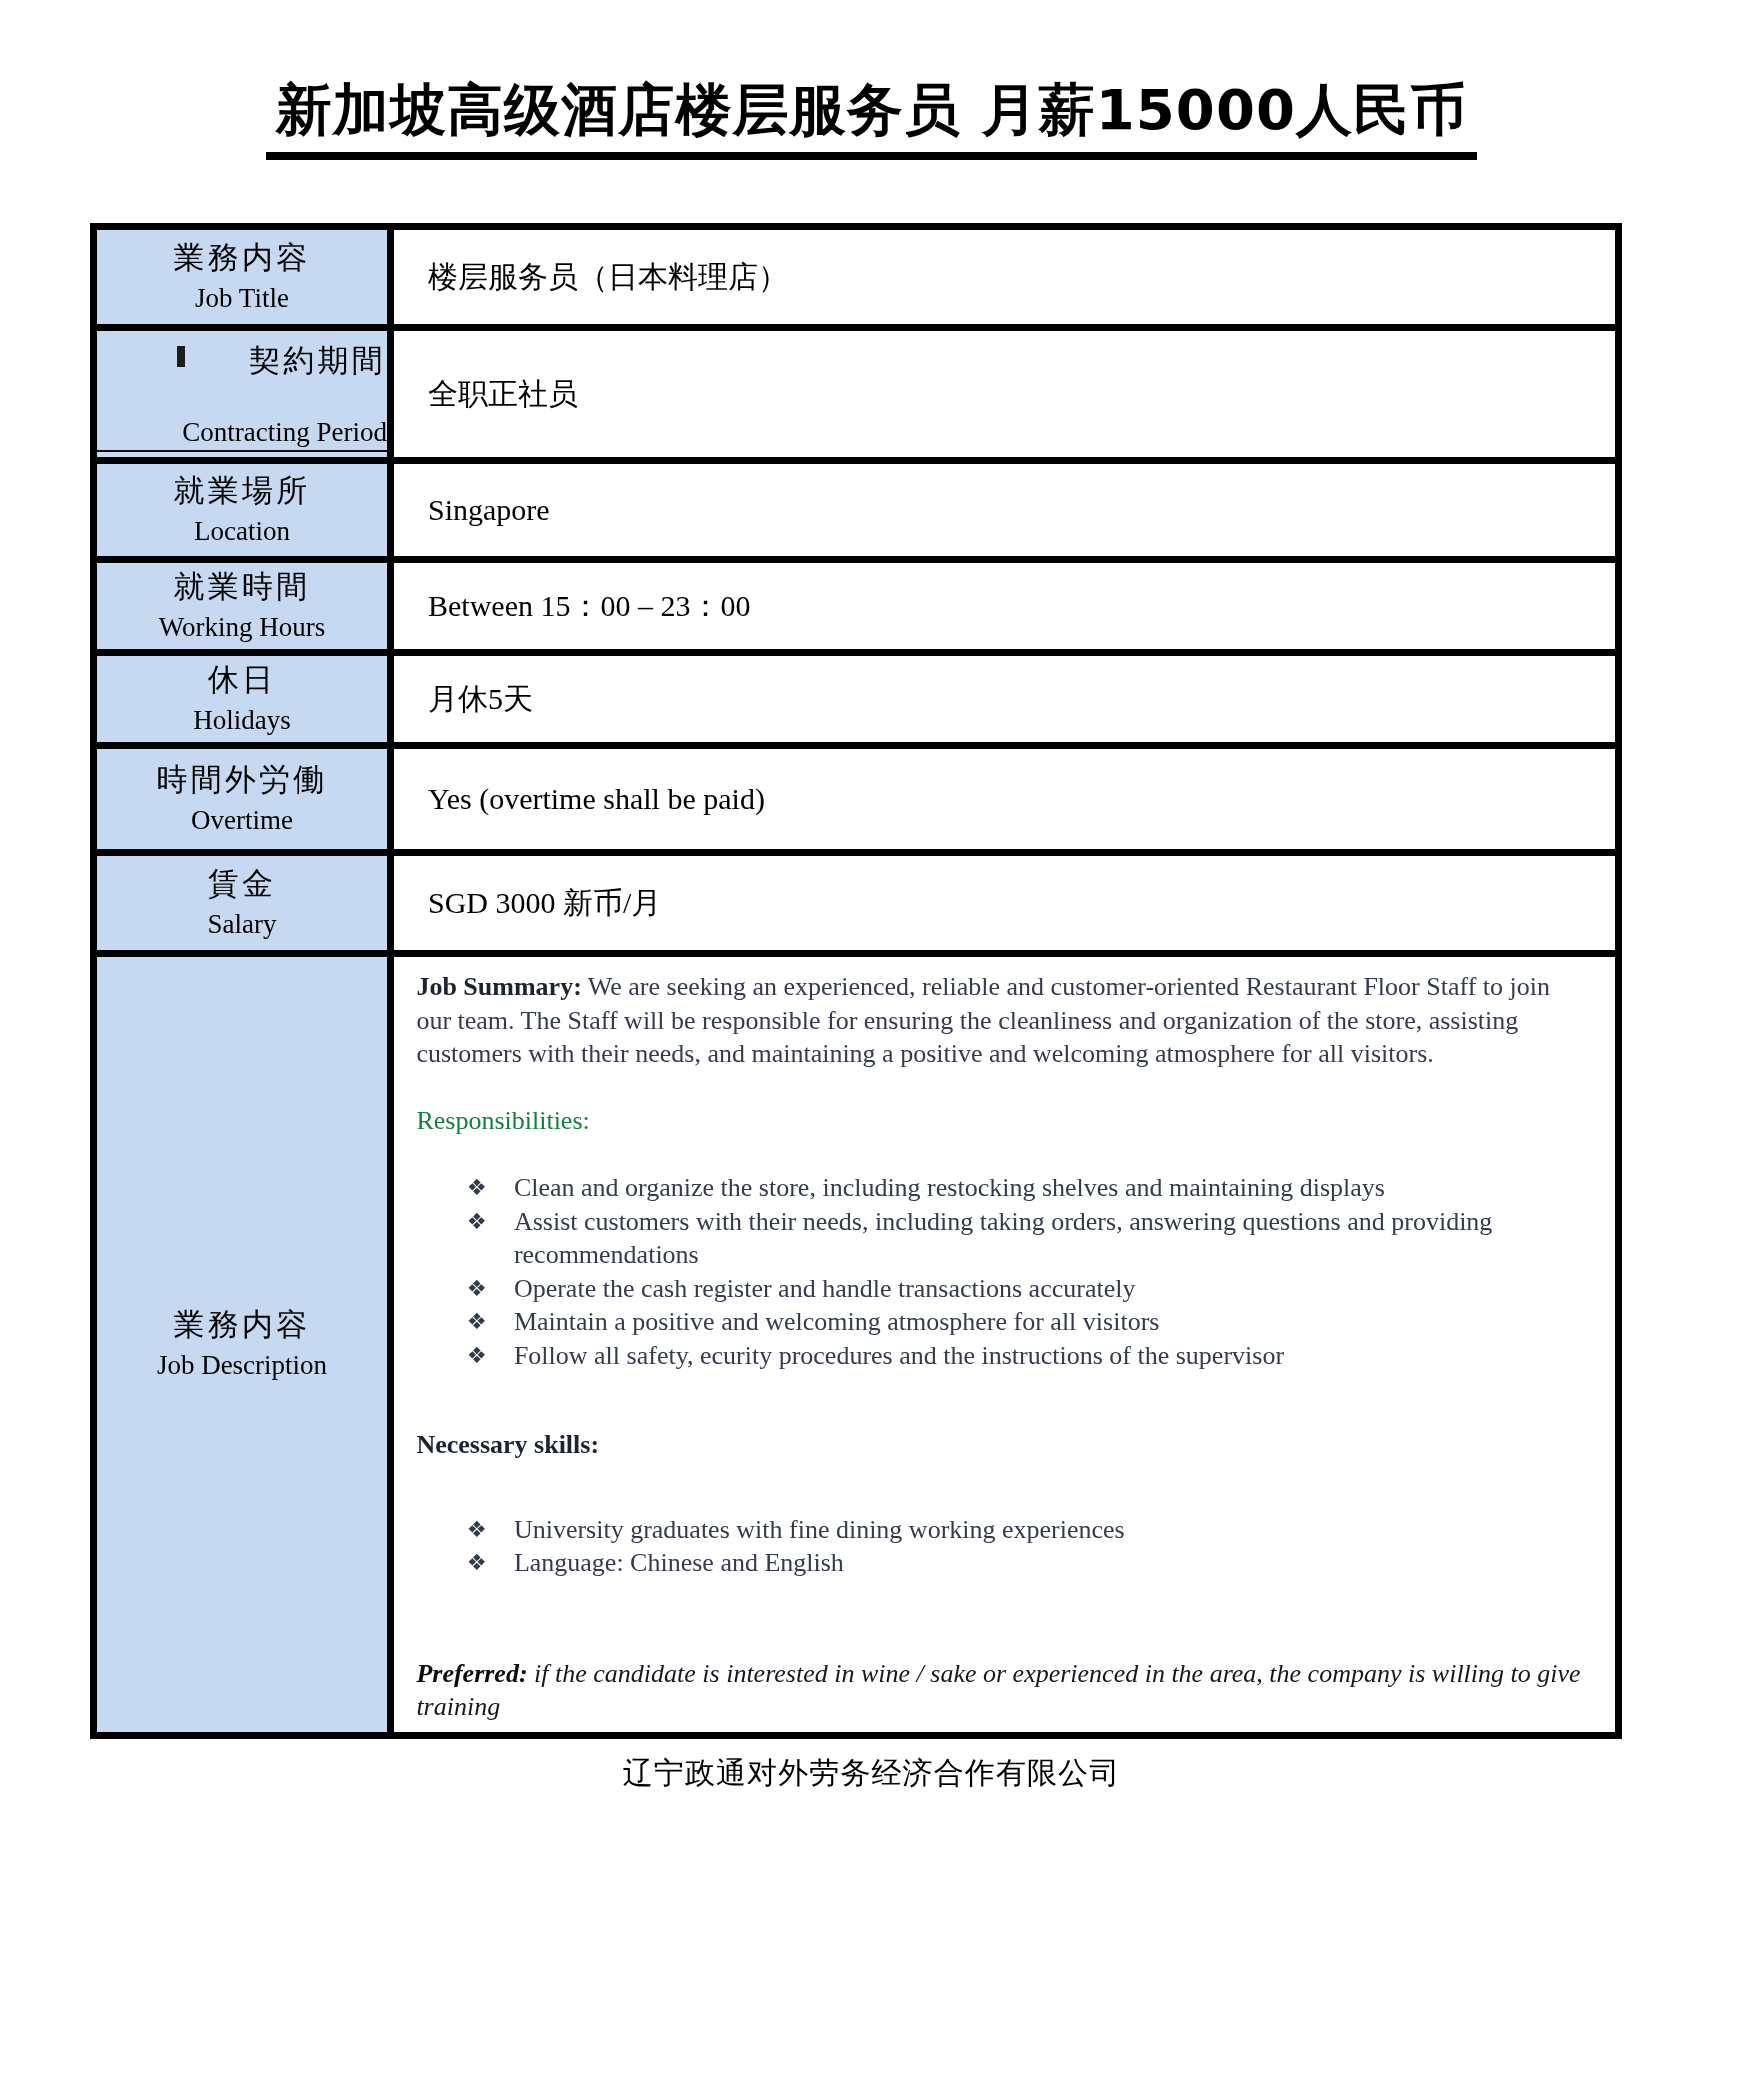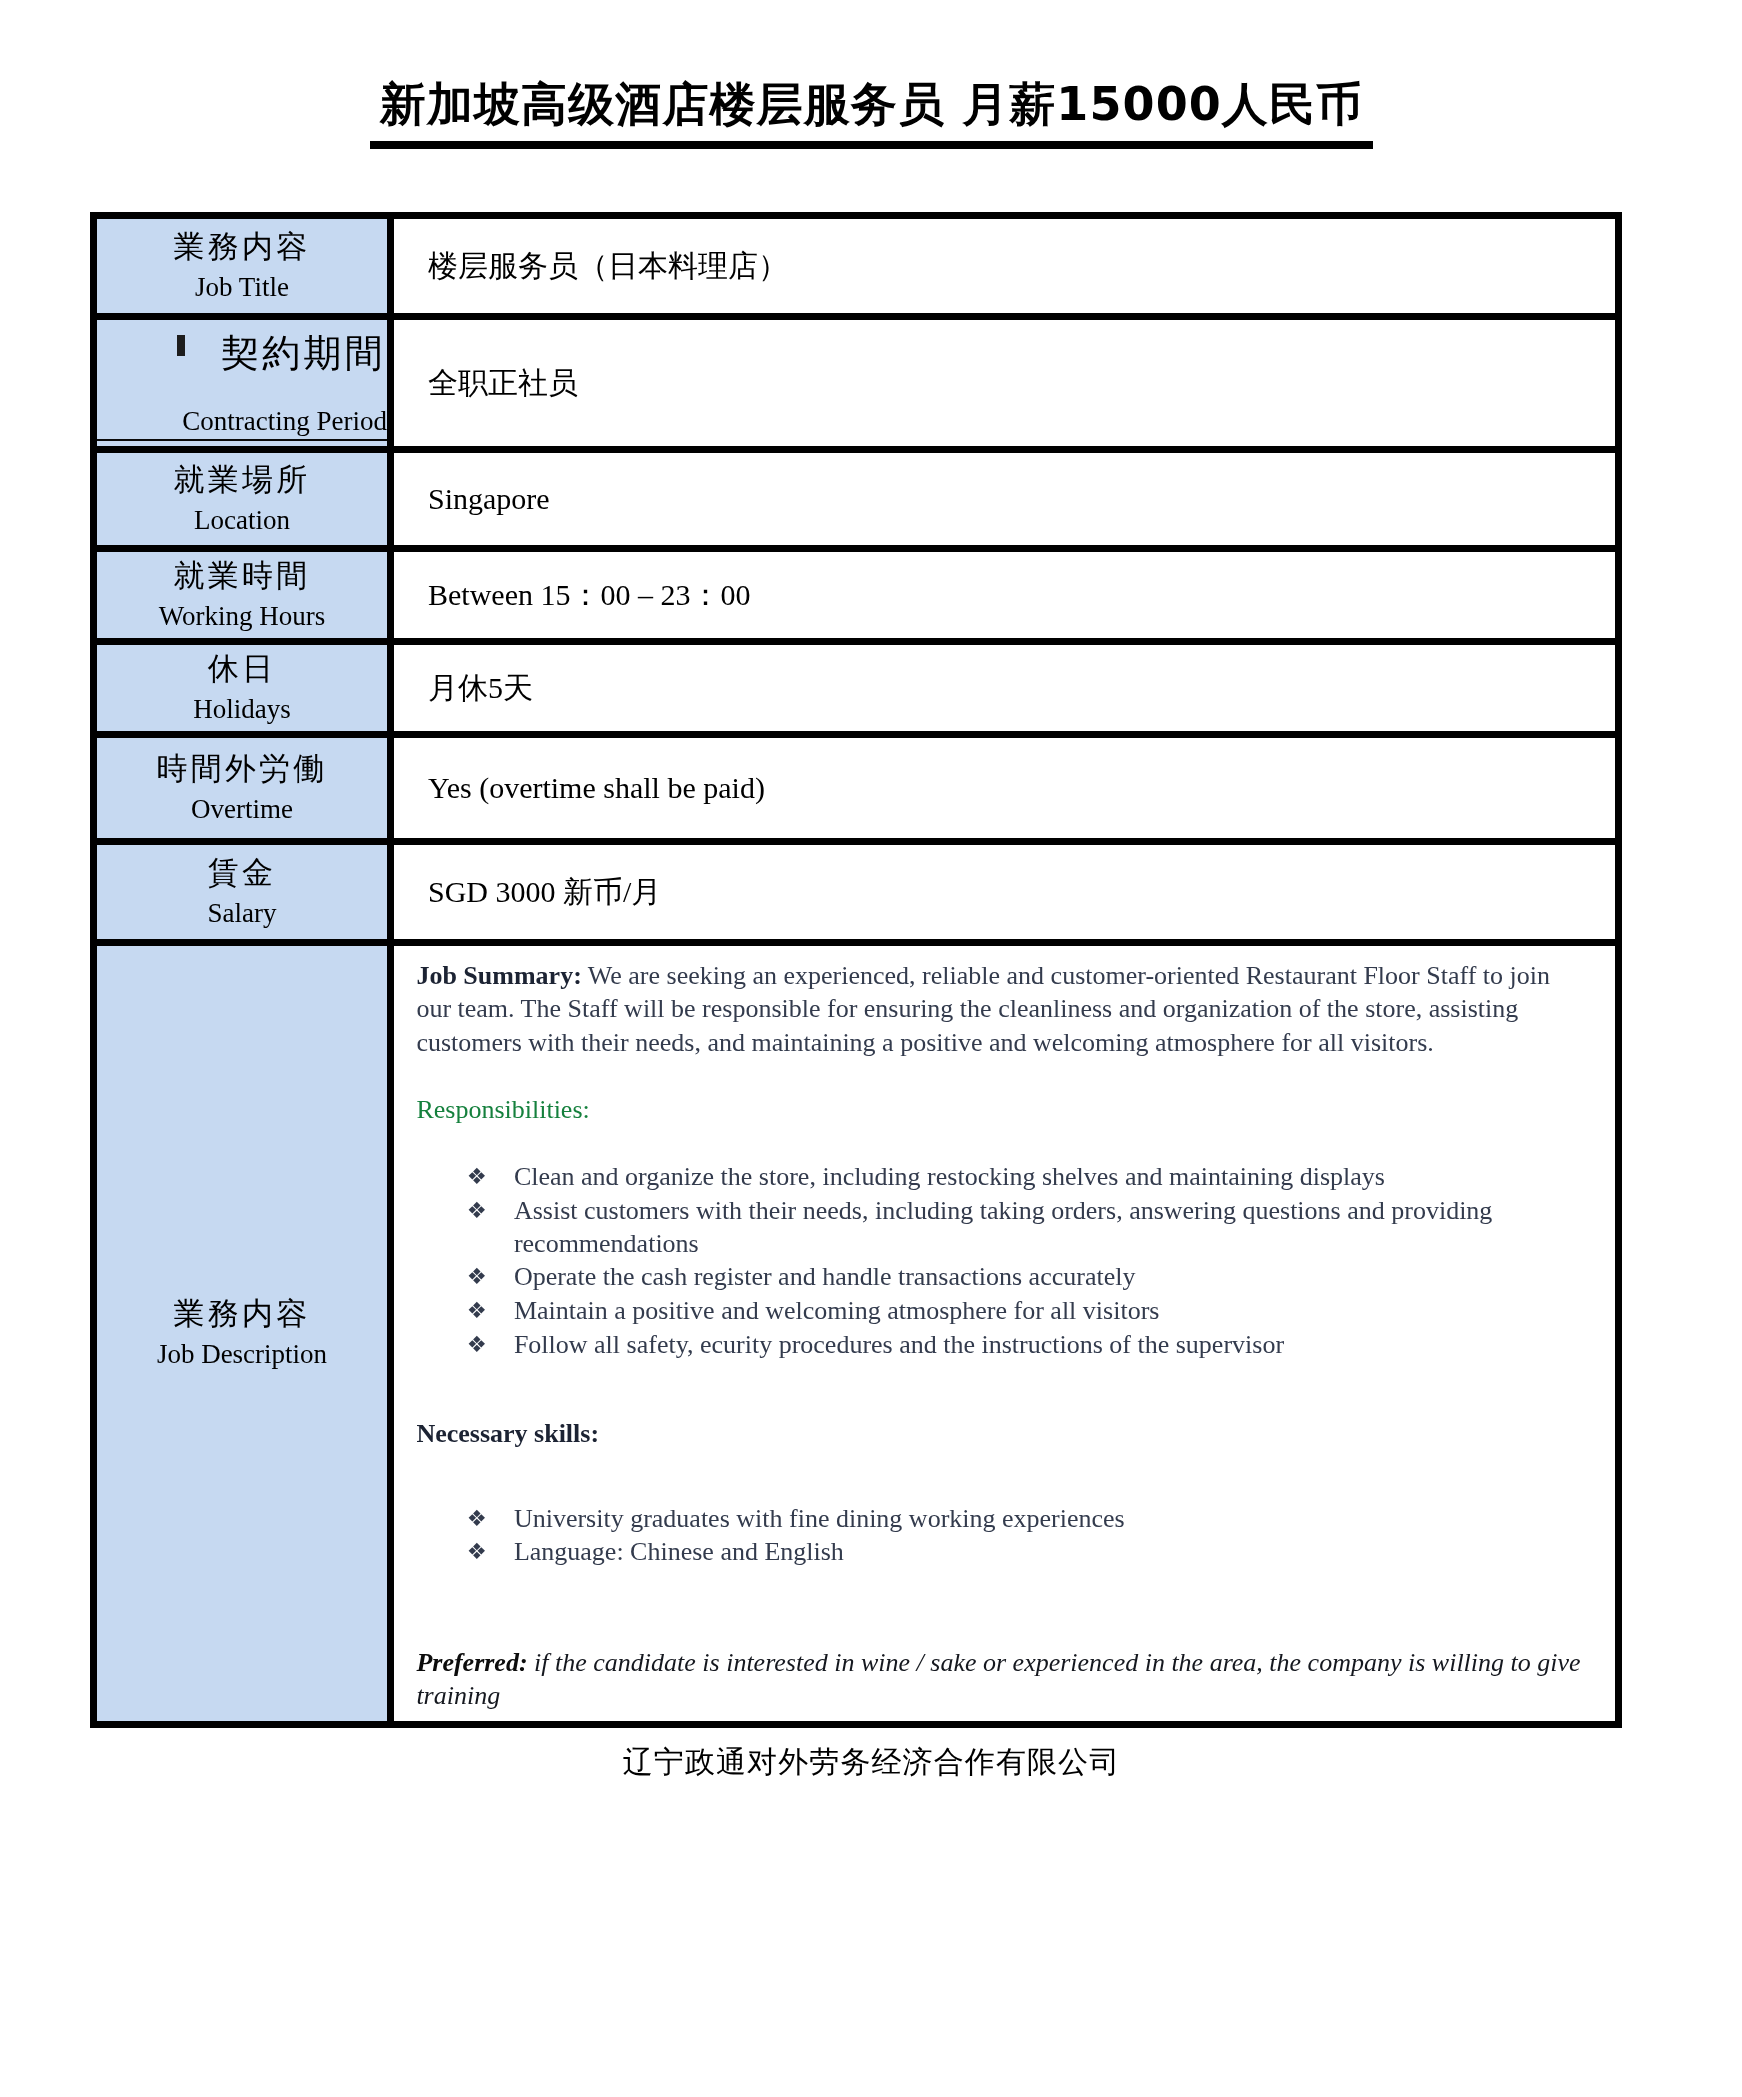--- a/index.html
+++ b/index.html
@@ -12,21 +12,21 @@
   .page{
     width:1743px;height:2097px;position:relative;background:#ffffff;
     font-family:"Liberation Serif","DejaVu Serif",serif;color:#000;
     overflow:hidden;
   }
   
   .title-wrap{text-align:center;padding-top:79px;}
   .doc-title{
     display:inline-block;
     font-family:"DejaVu Sans","Liberation Sans",sans-serif;
-    font-weight:bold;font-size:46px;line-height:1.12;
+    font-weight:bold;font-size:56px;line-height:1.12;
     letter-spacing:1.1px;
     border-bottom:8.5px solid var(--border-color);
     padding:0 9.6px 10.7px 9.6px;
   }
   
   table.jobtable{
     border-collapse:collapse;table-layout:fixed;
     margin:63px 0 0 90px;width:1525px;
   }
   col.c-label{width:297px;}
@@ -37,21 +37,21 @@
   .lab-en{font-size:27px;line-height:1.3;margin-top:3.2px;}
   td.value{background:#ffffff;font-size:30px;padding-left:34px;}
   tr.r-h190{height:101px;} tr.r-h250{height:133px;} tr.r-h185{height:99px;}
   tr.r-h175{height:93px;} tr.r-h180{height:96px;} tr.r-h200{height:107px;}
   tr.r-desc{height:782px;}
   
   .contract-inner{
     display:flex;flex-direction:column;justify-content:space-between;
     height:116px;padding:3.2px 0 0 0;
   }
-  .contract-cjk{text-align:right;font-size:38px;letter-spacing:3.2px;padding-right:1.1px;position:relative;}
+  .contract-cjk{text-align:right;font-size:31px;letter-spacing:3.2px;padding-right:1.1px;position:relative;}
   .artifact-mark{
     display:inline-block;width:7.5px;height:21.4px;background:#1d1d1d;
     position:absolute;left:80px;top:6.4px;
   }
   .contract-en{
     text-align:right;font-size:27px;padding:0 0 2.1px 14px;
     border-bottom:2.7px solid #0a0a0a;
   }
   
   td.desc{vertical-align:top;padding:13px 30px 0 22.4px;}

